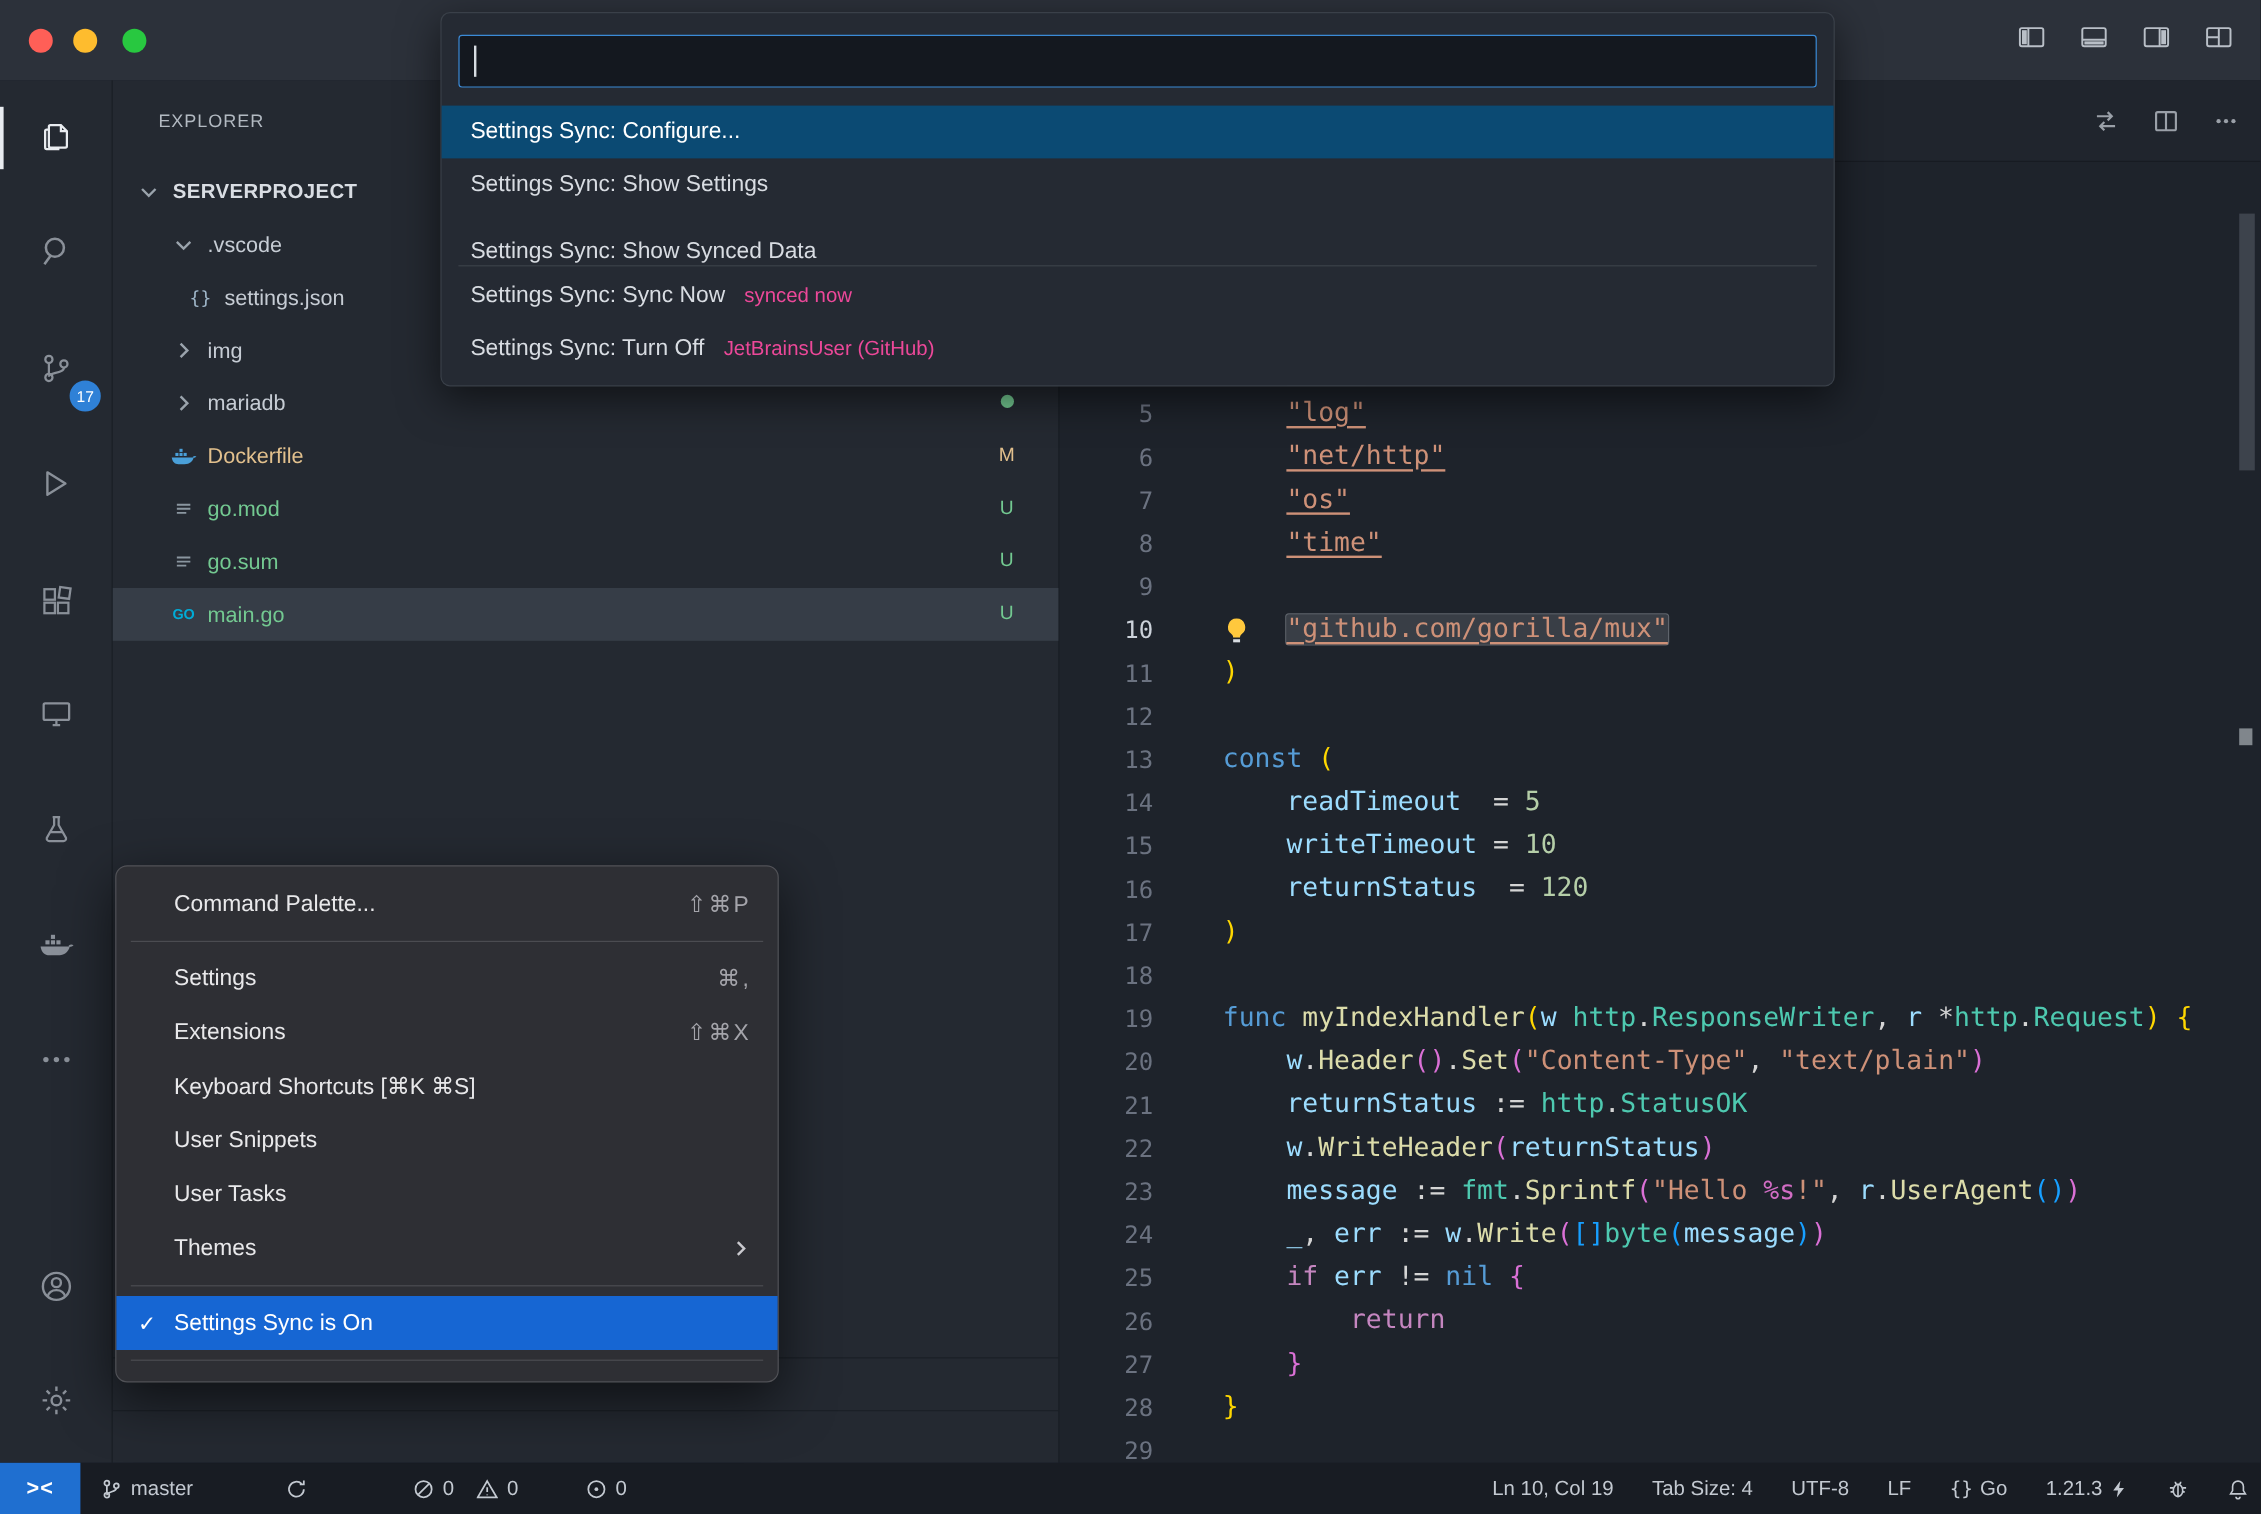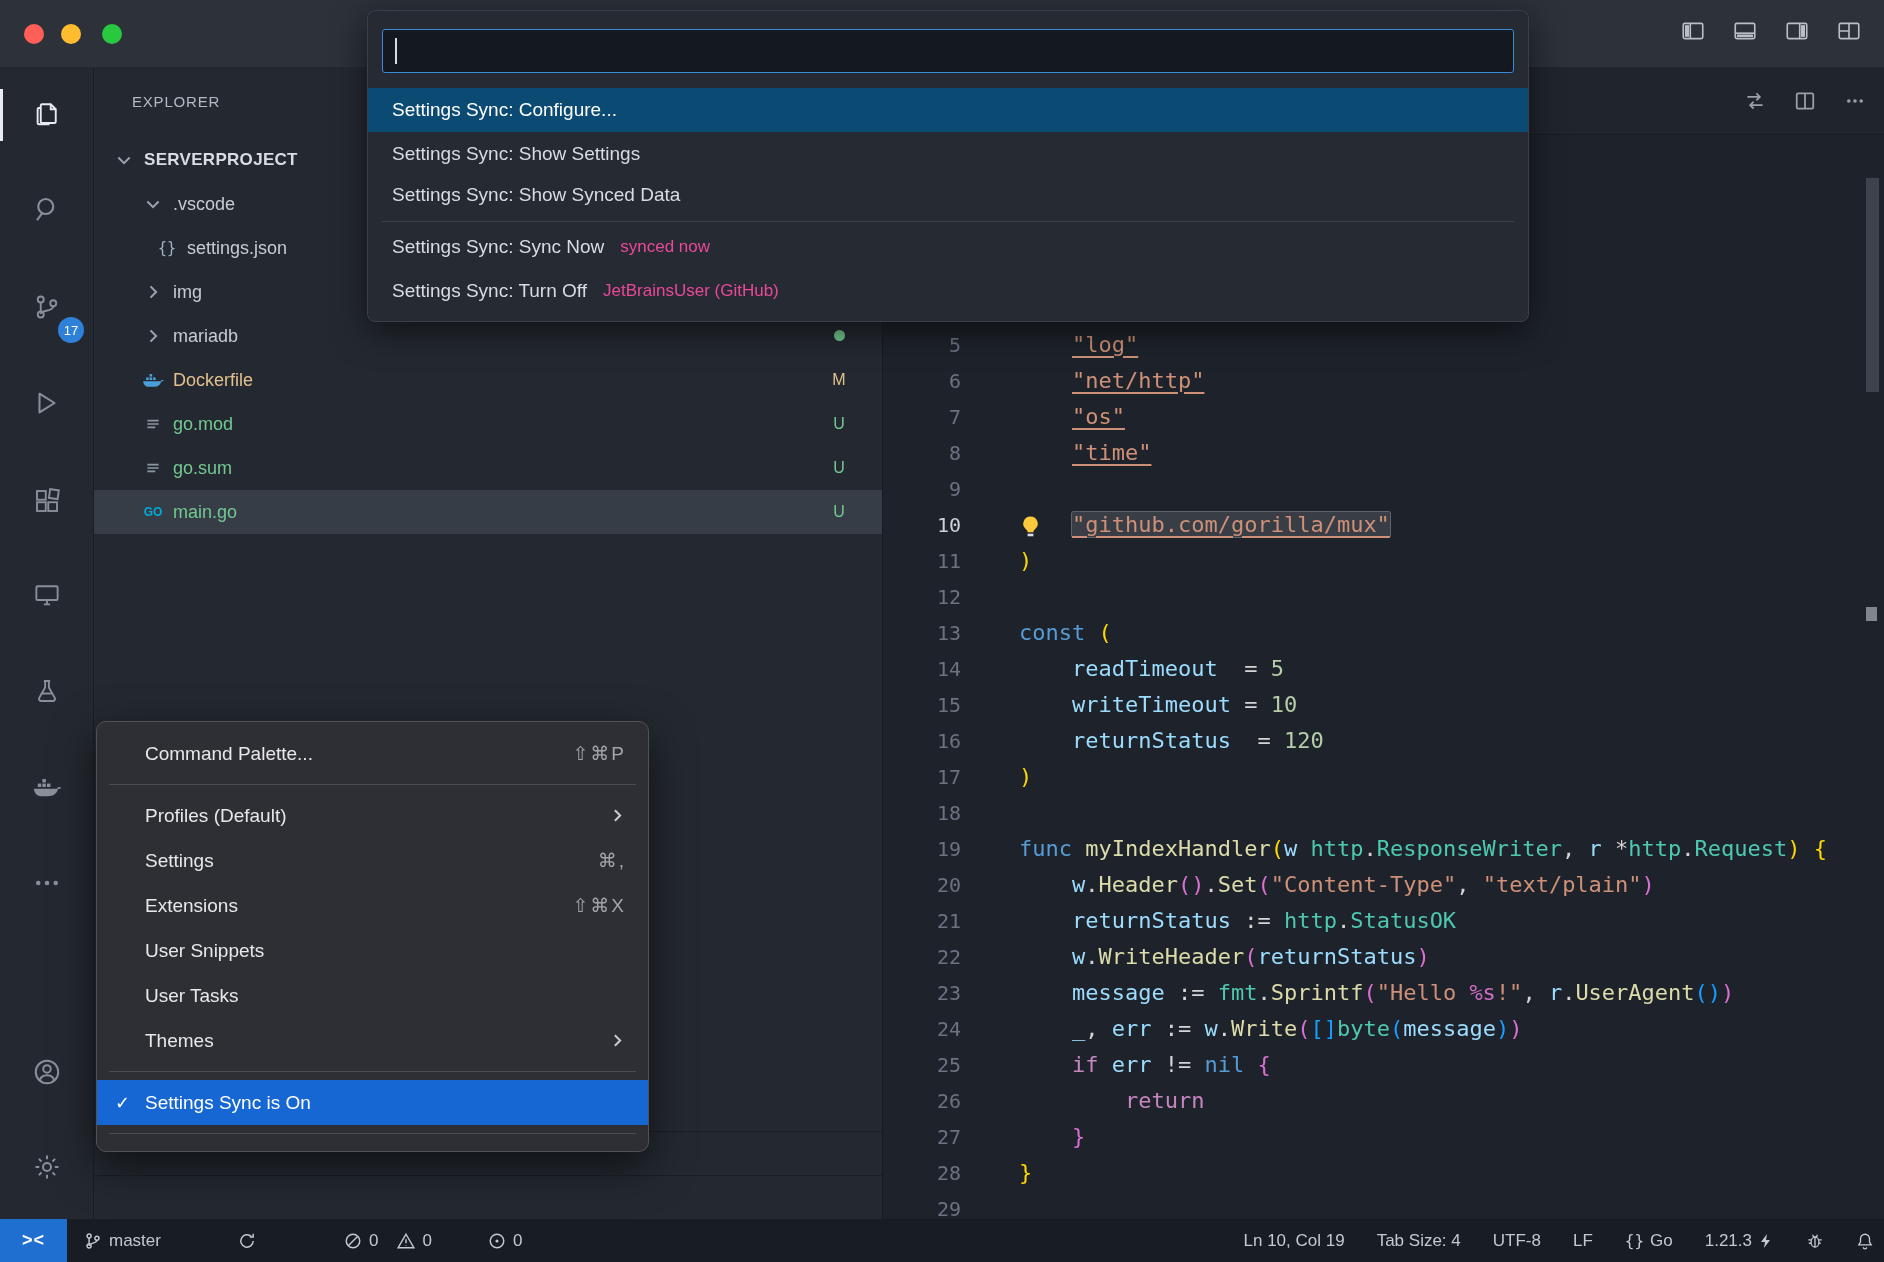--- a/index.html
+++ b/index.html
@@ -449,21 +449,21 @@
       <span class="caret"></span>
       <span></span>
     </div>
     <div id="qi-list">
         <div class="qi-row sel" style="top:77px">
           <span>Settings Sync: Configure...</span>
         </div>
         <div class="qi-row" style="top:121px">
           <span>Settings Sync: Show Settings</span>
         </div>
-        <div class="qi-row" style="top:162px">
+        <div class="qi-row" style="top:177px">
           <span>Settings Sync: Show Synced Data</span>
         </div>
         <div class="qi-sep" style="top:210px"></div>
         <div class="qi-row" style="top:214px">
           <span>Settings Sync: Sync Now</span>
           <span class="qi-detail">synced now</span>
         </div>
         <div class="qi-row" style="top:258px">
           <span>Settings Sync: Turn Off</span>
           <span class="qi-detail">JetBrainsUser (GitHub)</span>
@@ -471,34 +471,29 @@
       </div>
   </div>
 
   <div class="menu" id="gear-menu">
       <div class="m-item">
         <span>Command Palette...</span>
         <span class="m-short">⇧⌘P</span>
       </div>
       <div class="m-sep"></div>
       <div class="m-item">
-        <span>Profiles (Default)</span>
-        <span class="m-sub">
-          <svg width="17" height="17" viewBox="0 0 16 16" fill="none" stroke="currentColor" stroke-width="1.9">
-            <path d="M5.5 3l5 5-5 5"></path>
-          </svg>
-        </span>
-      </div>
-      <div class="m-item">
         <span>Settings</span>
         <span class="m-short">⌘,</span>
       </div>
       <div class="m-item">
         <span>Extensions</span>
         <span class="m-short">⇧⌘X</span>
+      </div>
+      <div class="m-item">
+        <span>Keyboard Shortcuts [⌘K ⌘S]</span>
       </div>
       <div class="m-item">
         <span>User Snippets</span>
       </div>
       <div class="m-item">
         <span>User Tasks</span>
       </div>
       <div class="m-item">
         <span>Themes</span>
         <span class="m-sub">

